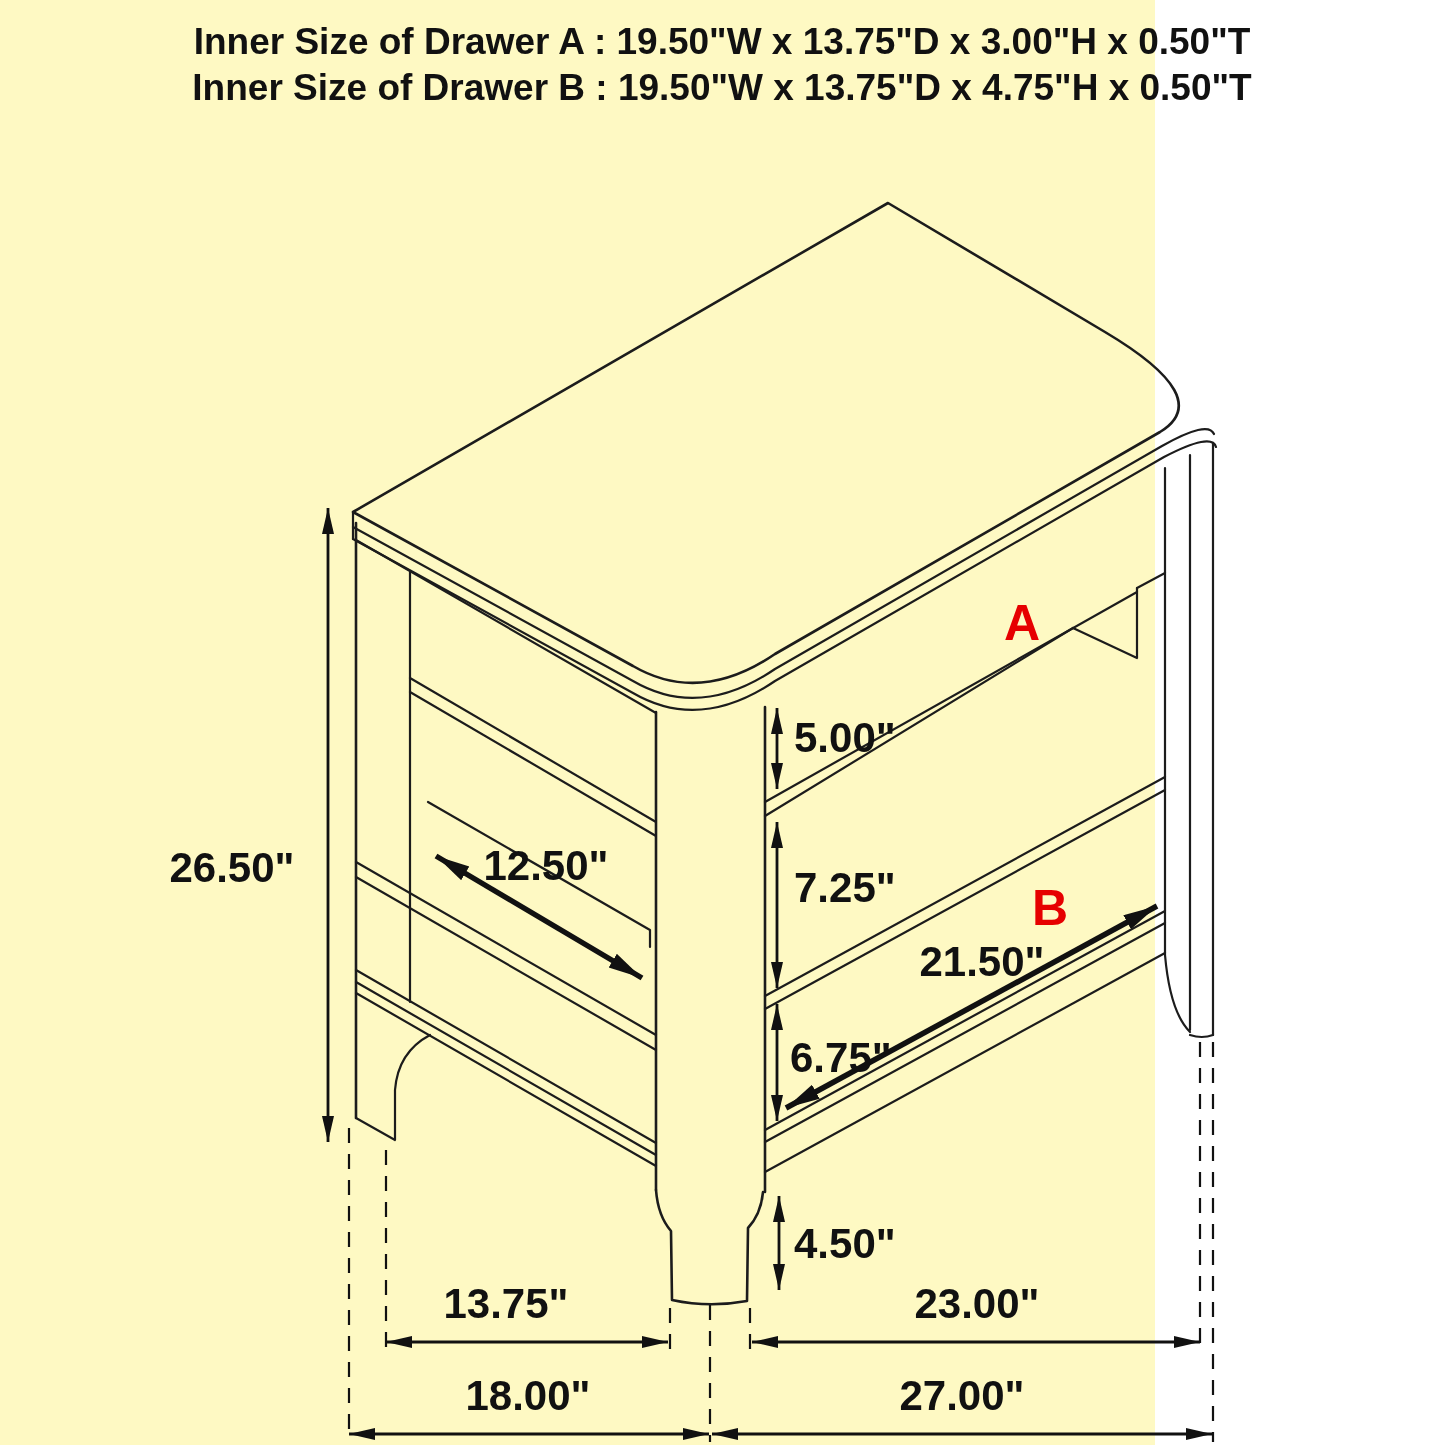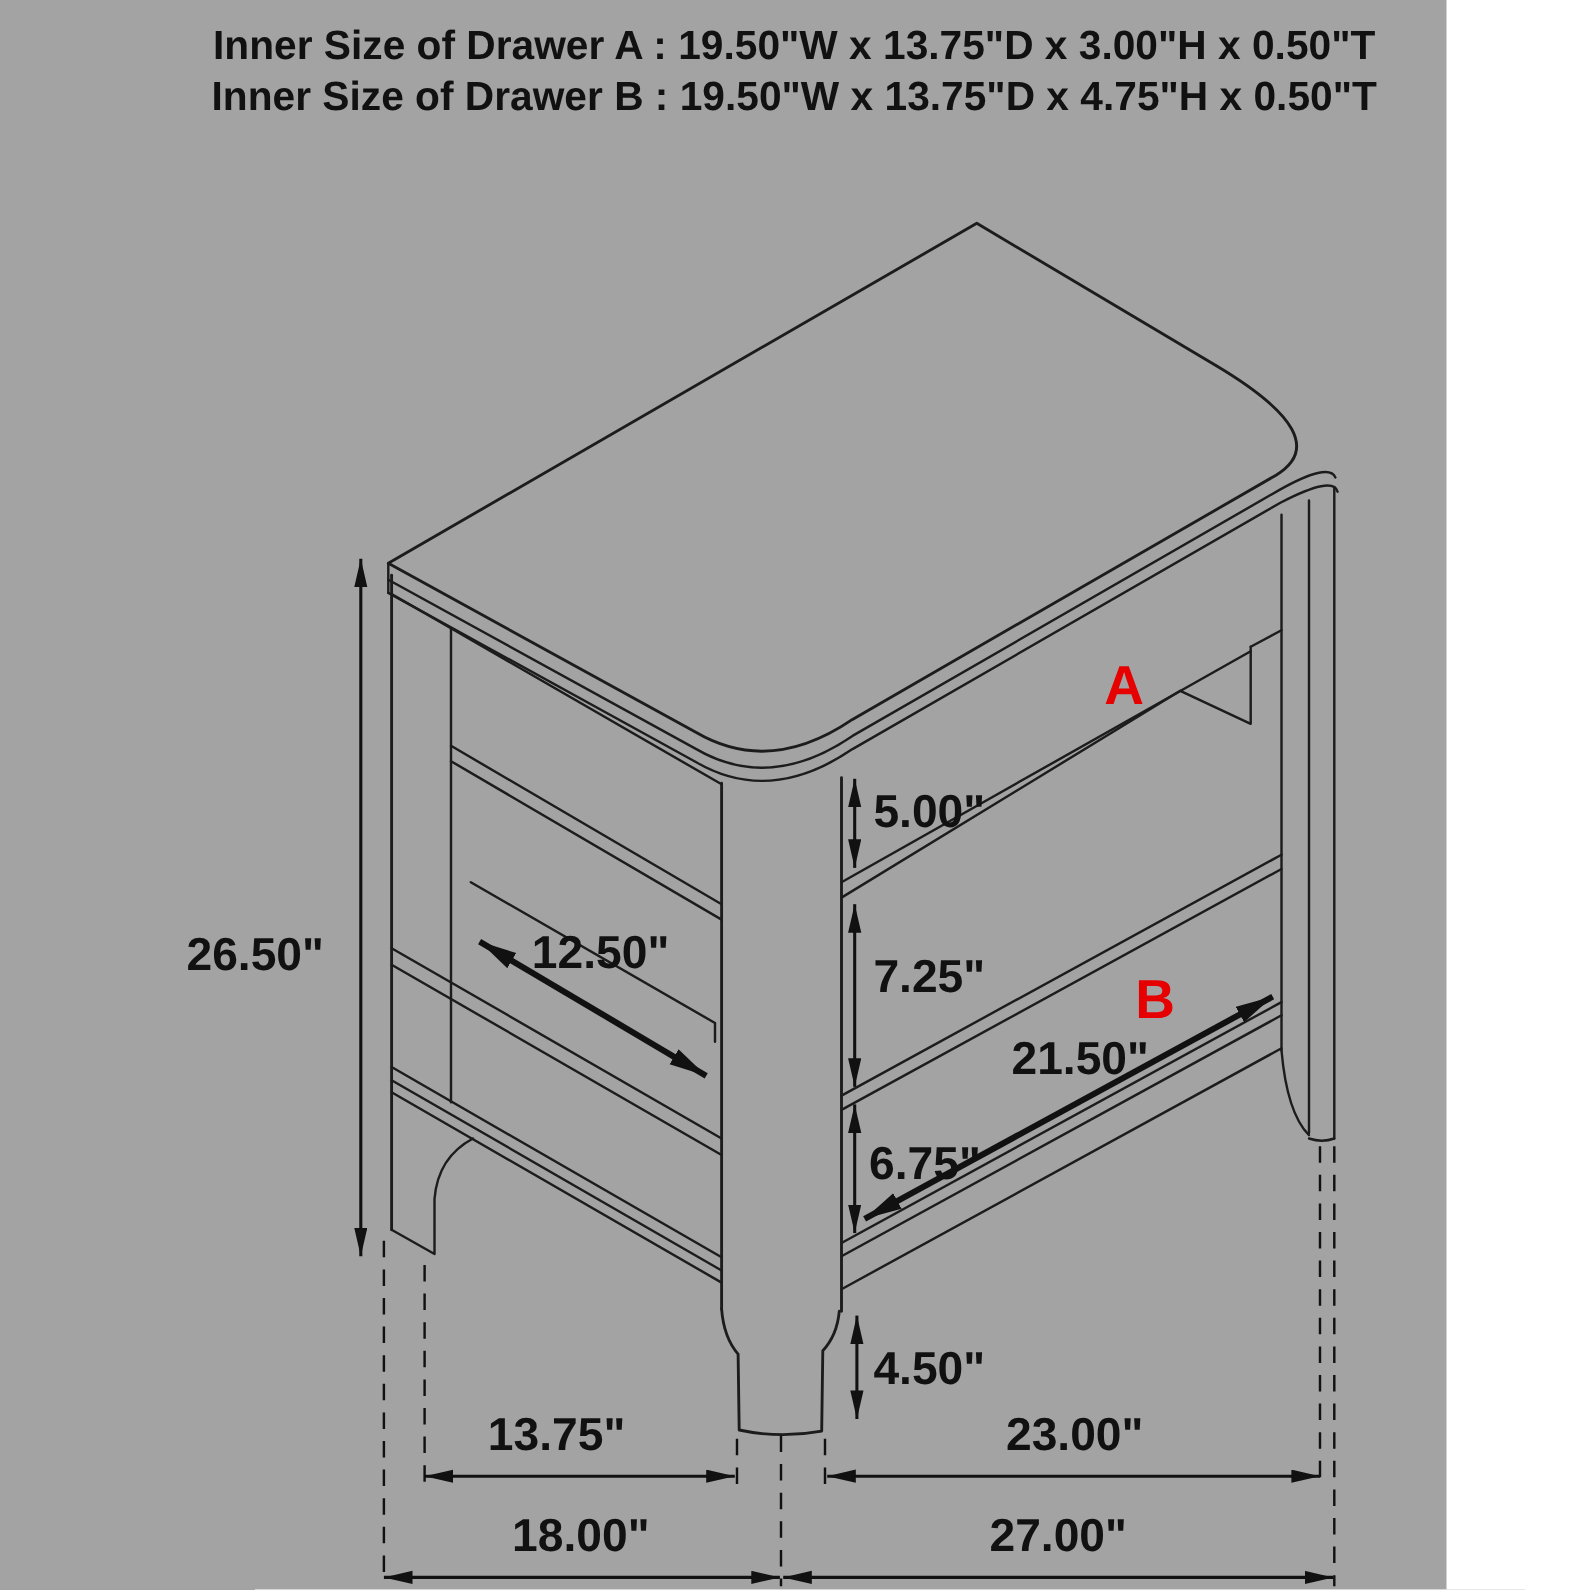--- a/index.html
+++ b/index.html
@@ -1,16 +1,16 @@
 <!DOCTYPE html>
 <html><head>
 <meta charset="utf-8">
 <style>
   html,body{margin:0;padding:0;background:#ffffff;}
-  .stage{width:1315px;height:1445px;position:relative;background:#a3a3a3;
+  .stage{width:1155px;height:1445px;position:relative;background:#fef9c3;
          font-family:"Liberation Sans", sans-serif;}
   svg{position:absolute;left:0;top:0;}
   .art{stroke:#1c1c1c;fill:none;stroke-width:2.6;stroke-linecap:round;stroke-linejoin:round;}
   .art .thin{stroke-width:2.2;}
   .dimline{stroke:#111111;fill:none;stroke-width:2.8;}
   .dimthick{stroke:#111111;fill:none;stroke-width:5.5;}
   .dashed{stroke:#111111;fill:none;stroke-width:2.2;stroke-dasharray:15 11;}
   text{font-family:"Liberation Sans", sans-serif;font-weight:bold;}
   .title-txt{font-size:37px;fill:#111111;}
   .dim-txt{font-size:42px;fill:#111111;}

